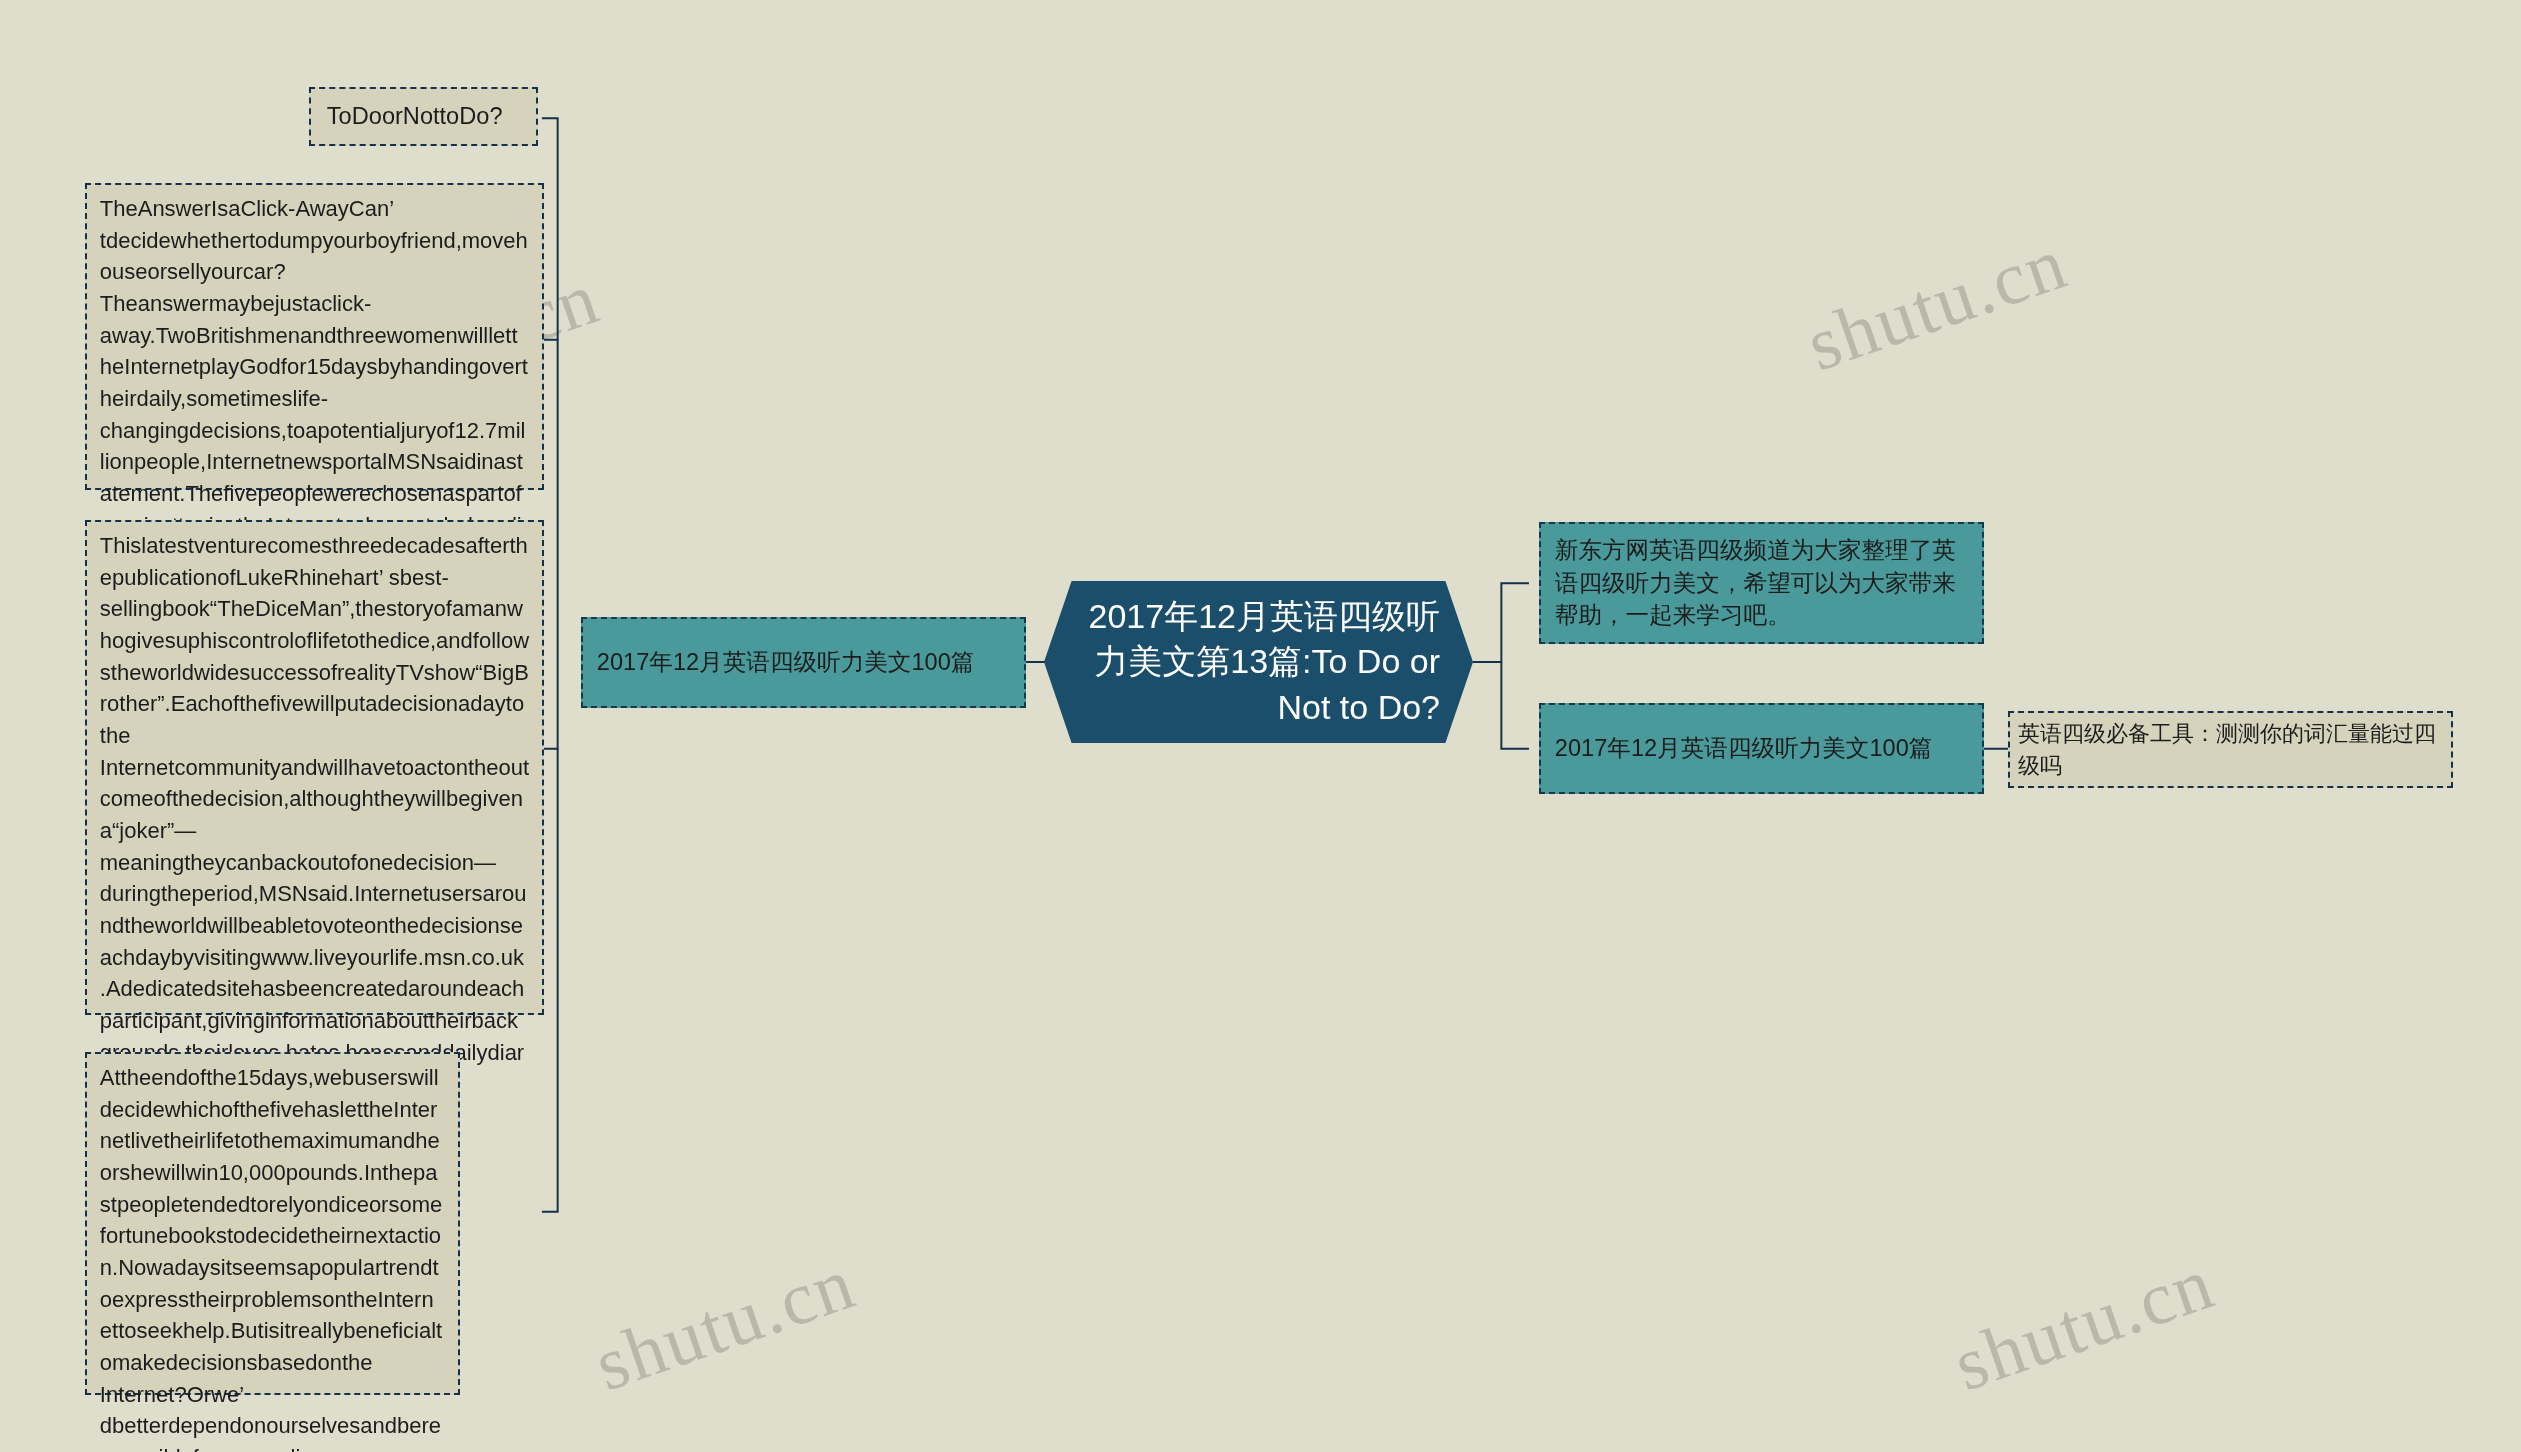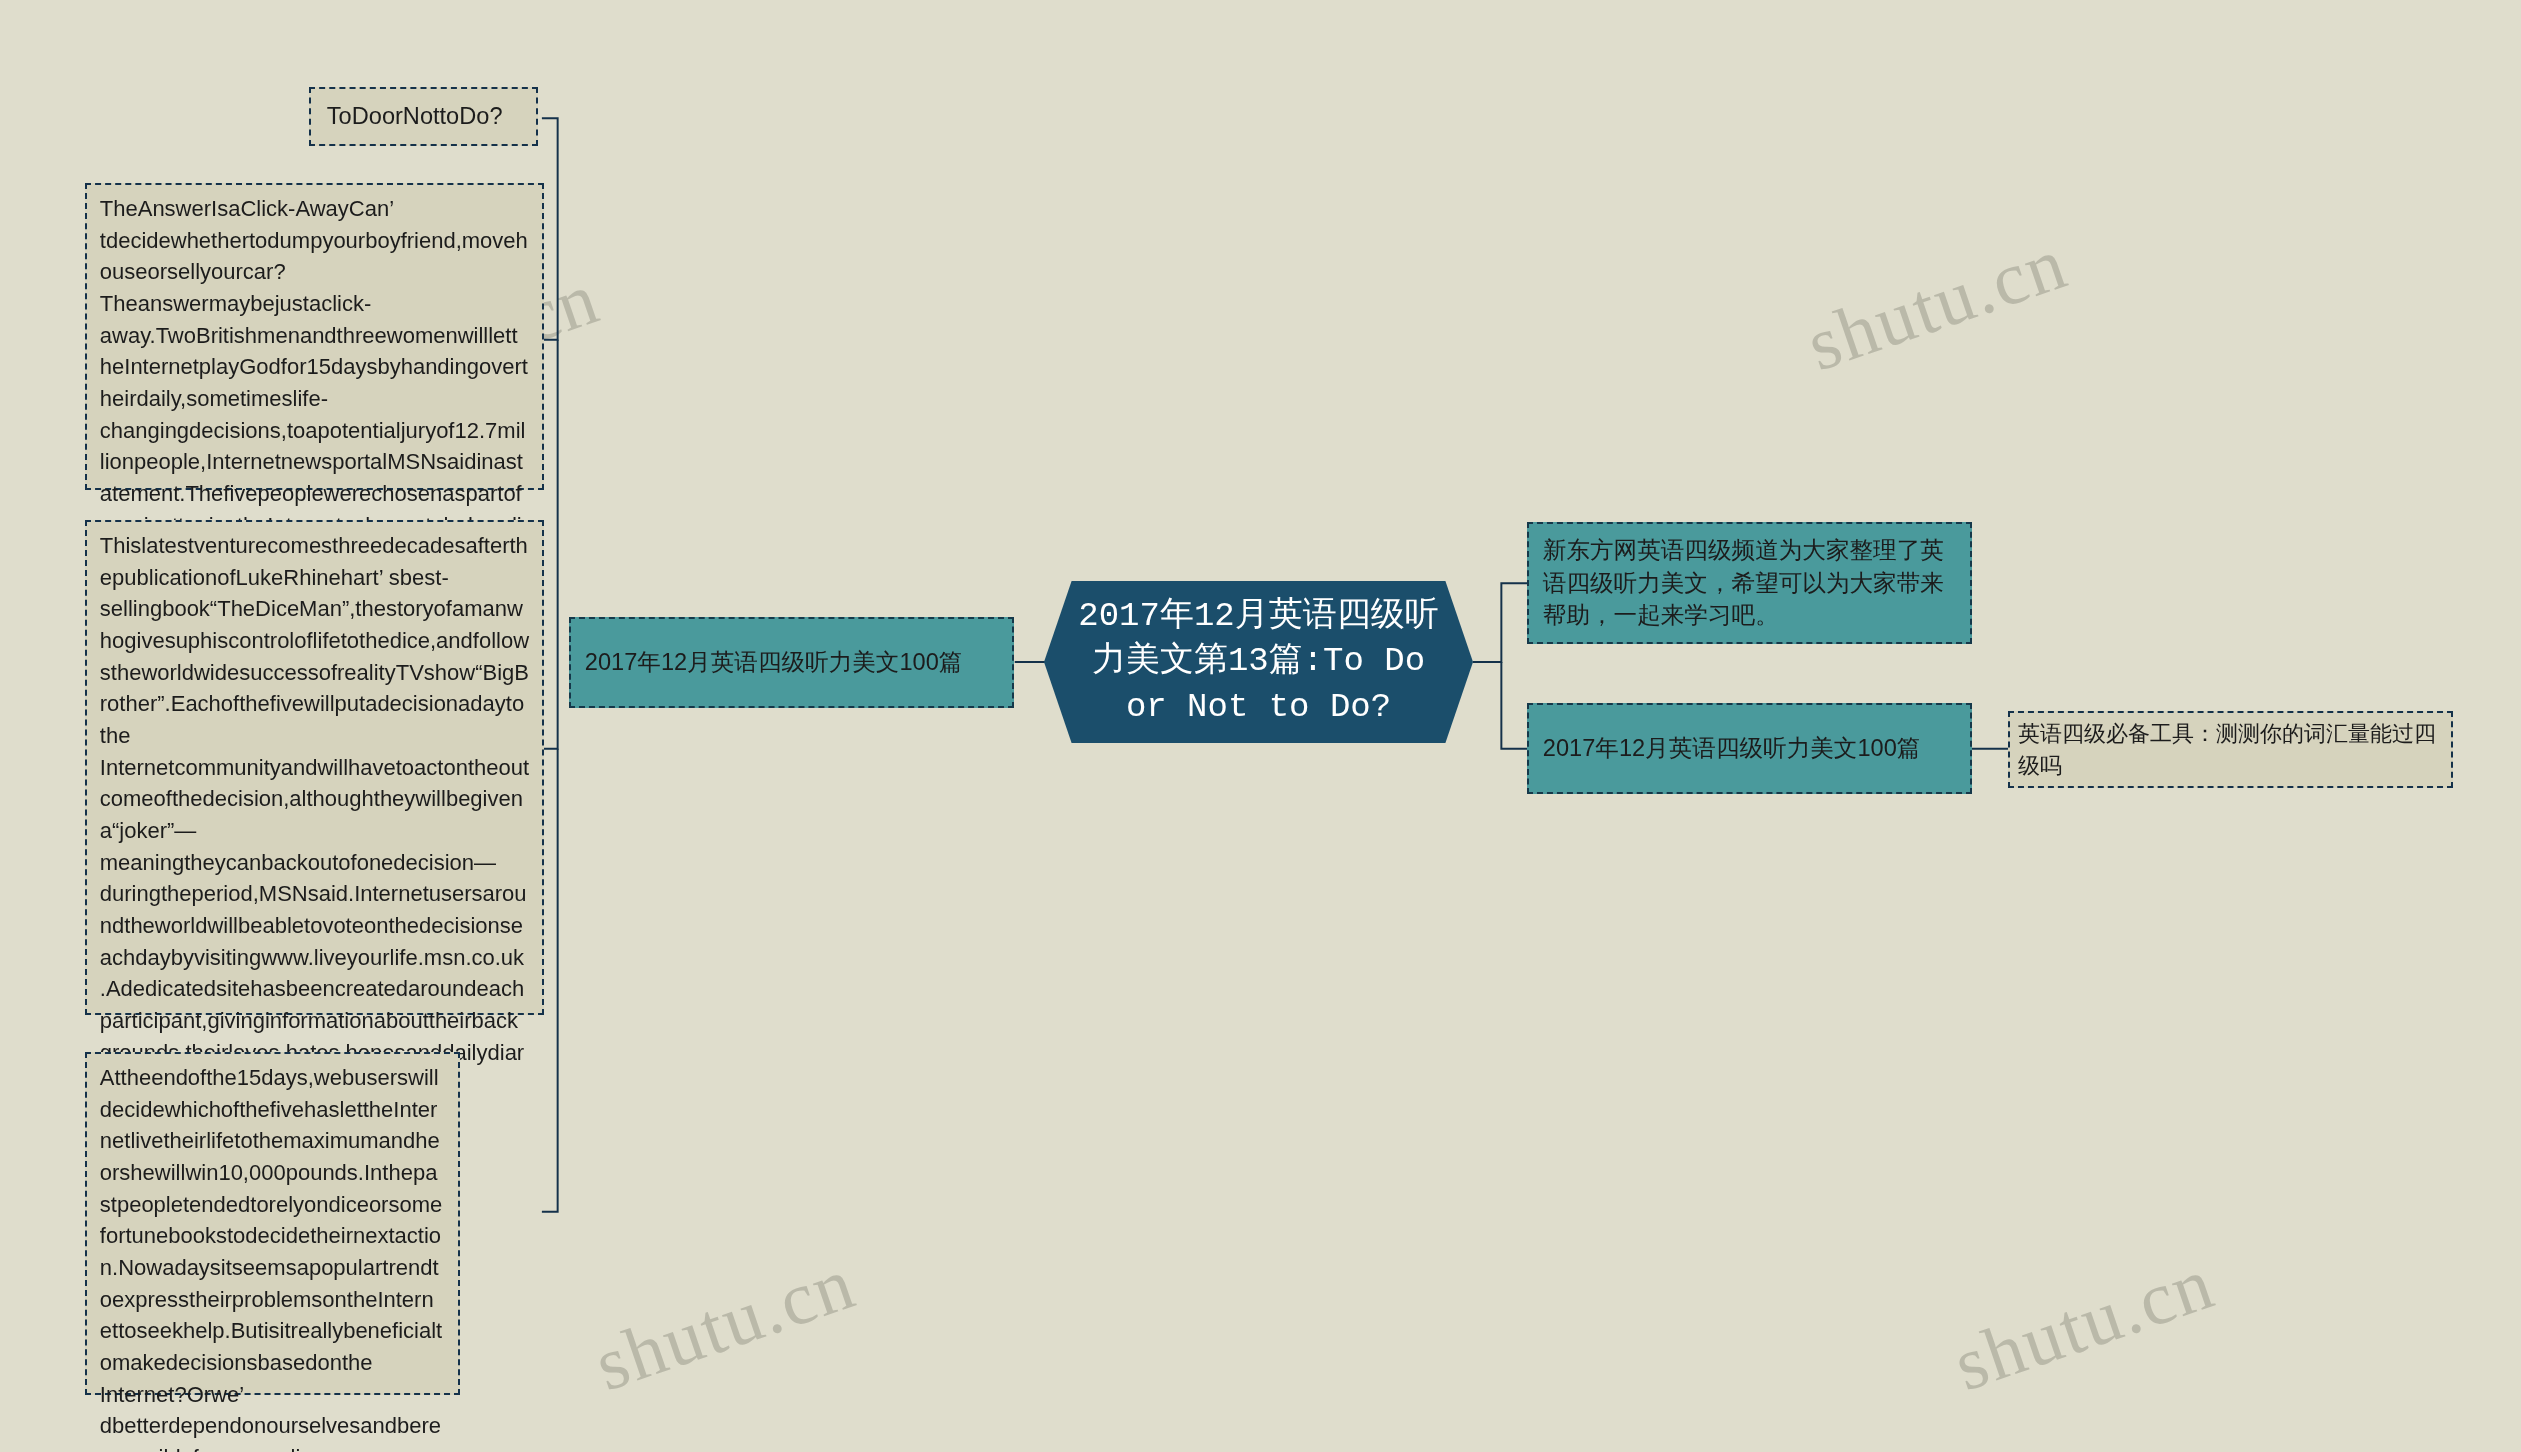--- a/index.html
+++ b/index.html
@@ -54,32 +54,32 @@
 
   
   .center-node {
     background: #1b4e6b;
     color: #ffffff;
     clip-path: polygon(0 50%, 27.6px 0, calc(100% - 27.6px) 0, 100% 50%, calc(100% - 27.6px) 100%, 27.6px 100%);
     padding: 13.8px 33px;
     font-size: 34px;
     line-height: 1.33;
     justify-content: center;
-    text-align: center;
-    font-family: Liberation Mono, monospace;
+    text-align: right;
   }
 
   
   .teal {
     background: #4a9a9c;
     color: #1c1c1c;
     border: 2px dashed #15384a;
     padding: 8.9px 13.8px;
     font-size: 23.6px;
     line-height: 1.38;
+    margin-left: 12px;
   }
 
   
   .tan {
     background: #d6d3bd;
     color: #1c1c1c;
     border: 2px dashed #14314a;
     padding: 7.9px 12.8px;
     font-size: 22px;
     line-height: 1.44;

